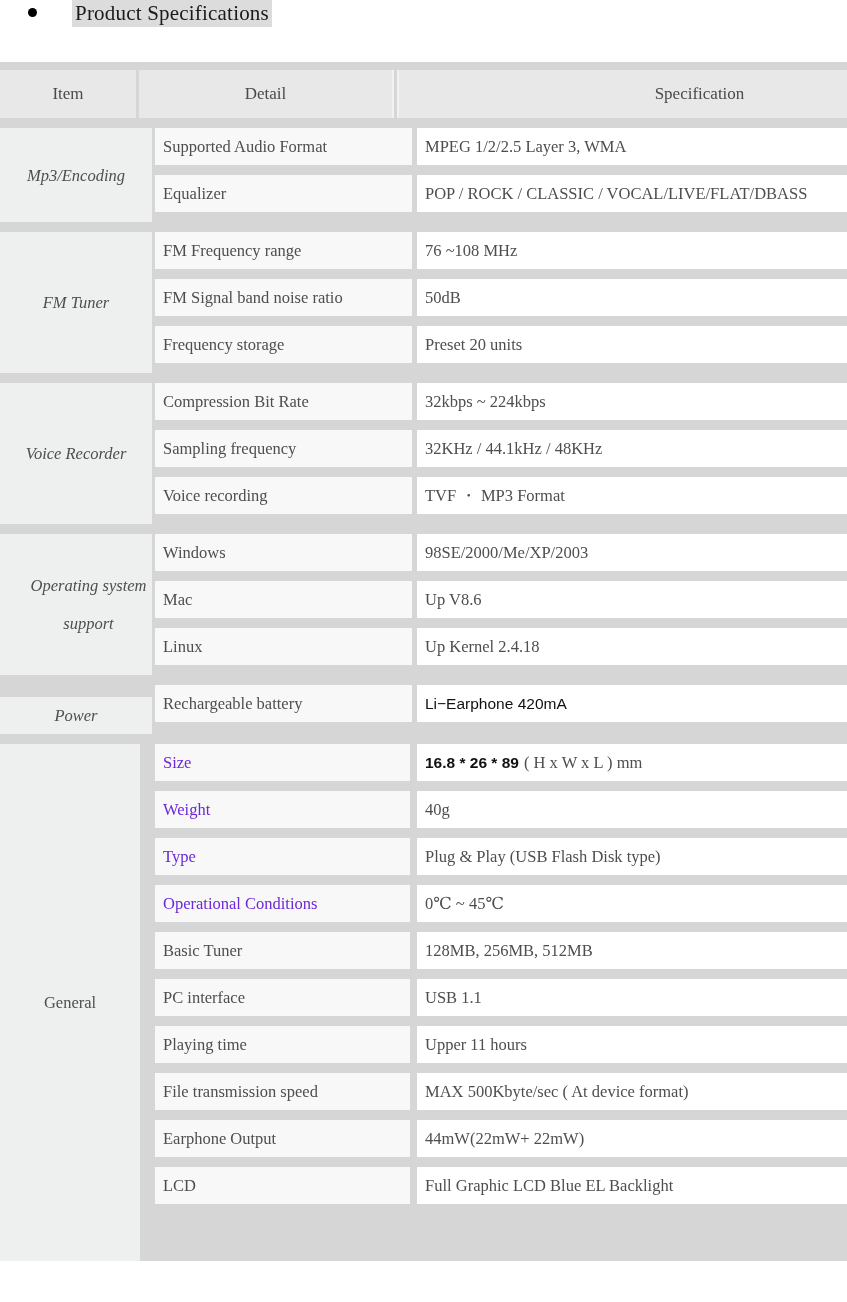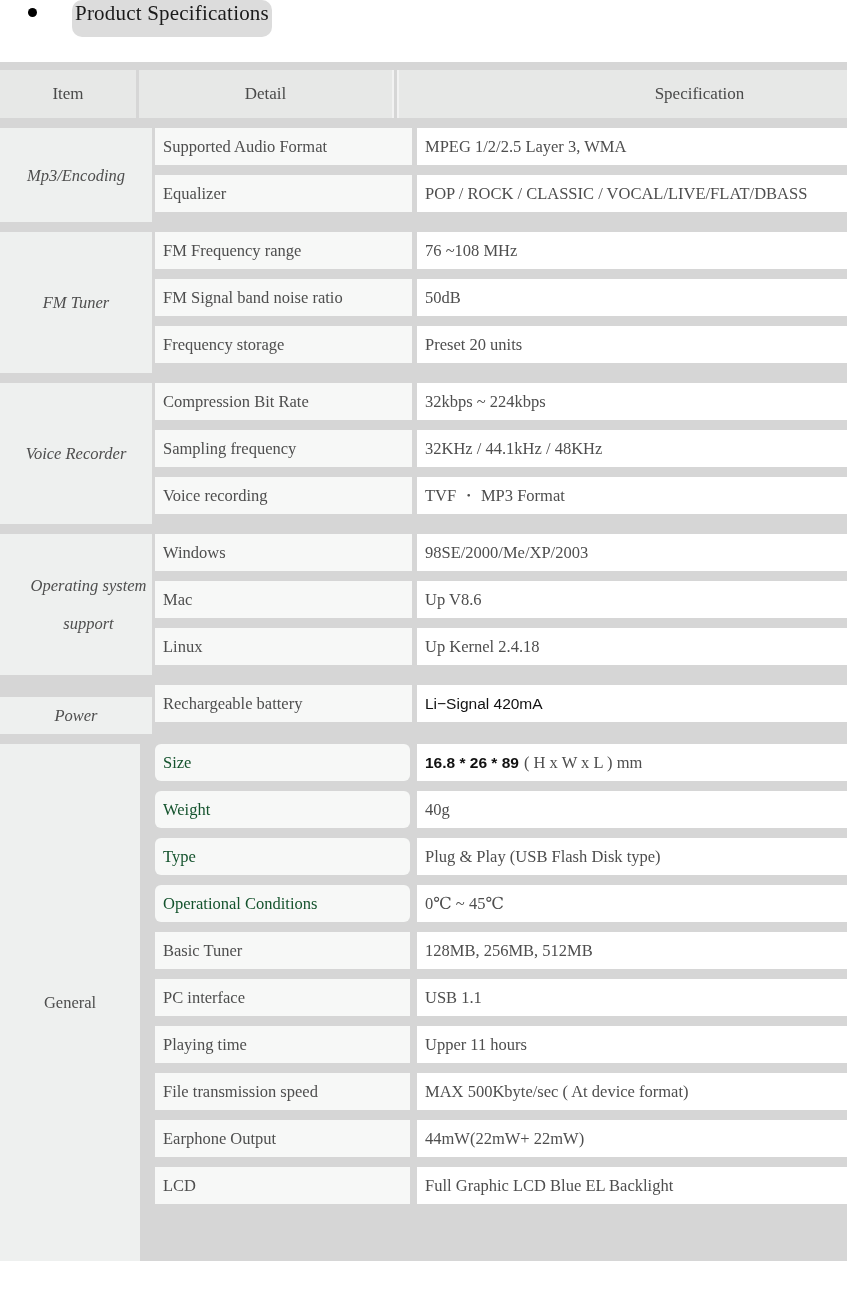--- a/index.html
+++ b/index.html
@@ -38,24 +38,23 @@
     margin-right: 35px;
     position: relative;
     top: -3px;
     flex: none;
   }
   .title-text {
     font-size: 21px;
     color: #1a1a1a;
     background: #dcdcdc;
     line-height: 24px;
-    padding: 1px 3px 12px 3px;
+    padding: 1px 3px 2px 3px;
     white-space: nowrap;
     letter-spacing: 0.2px;
-    border-radius: 10px;
   }
 
   
   .spec-table {
     position: absolute;
     left: 0; top: 62px;
     width: 1000px;           
     background: #d6d6d6;     
     padding: 8px 0 0 0;
     border-collapse: separate;
@@ -135,21 +134,21 @@
     justify-content: center;
     flex: none;
   }
   .th-item { width: 136px; }
   .th-gap  { width: 3px; background: #d6d6d6; flex: none; }
   .th-detail { width: 255px; border-right: 2px solid #f2f2f2; }
   .th-div { width: 3px; background: #d6d6d6; flex: none; }
   .th-spec { flex: 1 1 auto; border-left: 2px solid #f2f2f2; }
 
   
-  .olive { color: #14532d; border-radius: 6px; }
+  .olive { color: #6d28d9; }
   .sans-bold {
     font-family: "Liberation Sans", "DejaVu Sans", sans-serif;
     font-weight: bold;
     color: #111111;
     font-size: 15.5px;
   }
   .sans-plain {
     font-family: "Liberation Sans", "DejaVu Sans", sans-serif;
     color: #111111;
     font-size: 15.5px;
@@ -281,21 +280,21 @@
     <div class="gap-row"></div>
 
     <div class="sec">
       <div class="sec-item w152" style="height:37px;margin-top:12px;">Power</div>
       <div class="sec-rows">
         <div class="cellrow">
           <div class="lead3"></div>
           <div class="detail d257">Rechargeable battery</div>
           <div class="midgap"></div>
           <div class="spec">
-            <span class="sans-plain">Li−Signal 420mA</span>
+            <span class="sans-plain">Li−Earphone 420mA</span>
           </div>
         </div>
       </div>
     </div>
     <div class="gap-row"></div>
 
     <div class="sec">
       <div class="sec-item w140" style="height:517px;">General</div>
       <div class="sec-rows">
 

